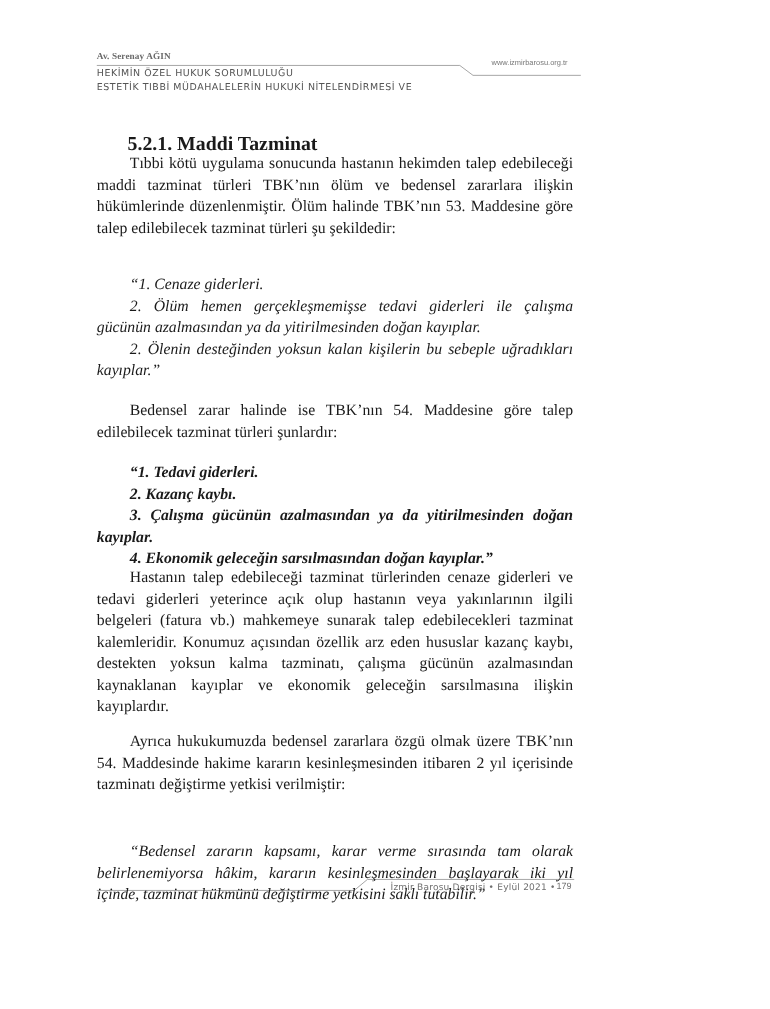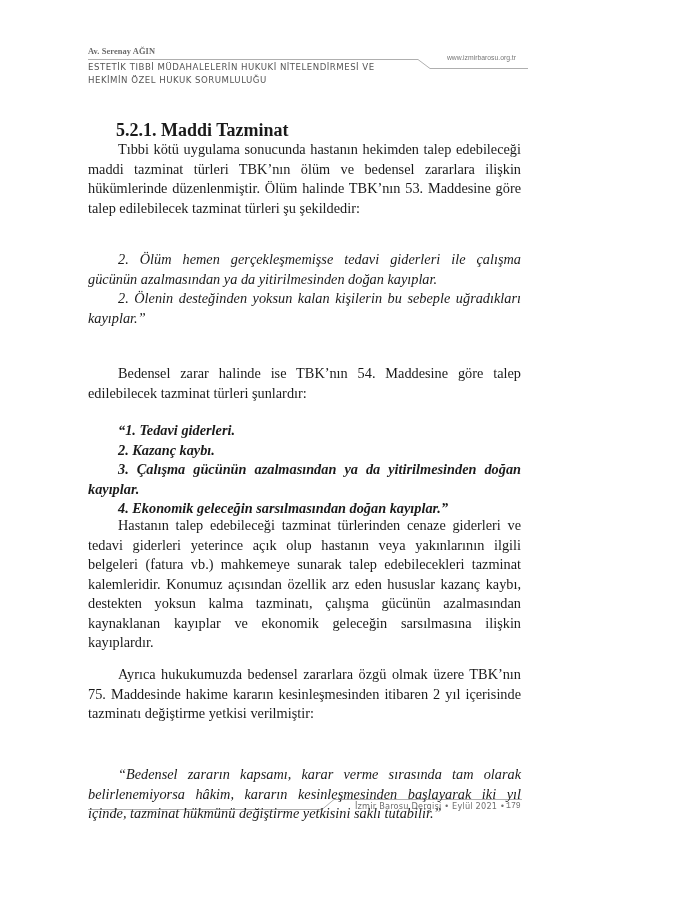--- a/index.html
+++ b/index.html
@@ -101,63 +101,64 @@
       font-family: "DejaVu Sans", sans-serif;
       font-size: 8.2px;
       color: #6f6f6f;
       letter-spacing: 0.2px;
       padding-left: 16px;
     }
     .page-number {
       position: absolute;
       left: 506px;
       top: 801px;
-      font-family: Liberation Mono, monospace;
+      font-family: Liberation Sans, sans-serif;
       font-size: 8.2px;
       color: #6f6f6f;
     }
   </style>
 </head>
 <body>
 
 <div class="header">
   <div class="author">Av. Serenay AĞIN</div>
   <div class="header-title">
+    <div>HEKİMİN ÖZEL HUKUK SORUMLULUĞU</div>
     <div>ESTETİK TIBBİ MÜDAHALELERİN HUKUKİ NİTELENDİRMESİ VE</div>
-    <div>HEKİMİN ÖZEL HUKUK SORUMLULUĞU</div>
   </div>
   <div class="website">www.izmirbarosu.org.tr</div>
 </div>
 <svg class="rule" width="700" height="917" style="left:0;top:0;pointer-events:none;">
   <polyline points="88,59.5 418,59.5 430,68.5 528,68.5" fill="none" stroke="#9a9a9a" stroke-width="0.8"></polyline>
   <polyline points="88,809.5 322,809.5 334,799.5 522,799.5" fill="none" stroke="#9a9a9a" stroke-width="0.8"></polyline>
 </svg>
 
 <div class="content">
   <h2 class="section-title">5.2.1. Maddi Tazminat</h2>
 
   <p class="para" style="top:20px;">Tıbbi kötü uygulama sonucunda hastanın hekimden talep edebileceği maddi tazminat türleri TBK’nın ölüm ve bedensel zararlara ilişkin hükümlerinde düzenlenmiştir. Ölüm halinde TBK’nın 53. Maddesine göre talep edilebilecek tazminat türleri şu şekildedir:</p>
 
   <div class="quote" style="top:130px;">
+    <span class="line indent">“1. Cenaze giderleri.</span>
     <span class="line indent">2. Ölüm hemen gerçekleşmemişse tedavi giderleri ile çalışma gücünün azalmasından ya da yitirilmesinden doğan kayıplar.</span>
     <span class="line indent">2. Ölenin desteğinden yoksun kalan kişilerin bu sebeple uğradıkları kayıplar.”</span>
   </div>
 
   <p class="para" style="top:244px;">Bedensel zarar halinde ise TBK’nın 54. Maddesine göre talep edilebilecek tazminat türleri şunlardır:</p>
 
   <div class="quote" style="top:301px;font-weight:bold;">
     <span class="line indent">“1. Tedavi giderleri.</span>
     <span class="line indent">2. Kazanç kaybı.</span>
     <span class="line indent">3. Çalışma gücünün azalmasından ya da yitirilmesinden doğan kayıplar.</span>
     <span class="line indent">4. Ekonomik geleceğin sarsılmasından doğan kayıplar.”</span>
   </div>
 
   <p class="para" style="top:396px;">Hastanın talep edebileceği tazminat türlerinden cenaze giderleri ve tedavi giderleri yeterince açık olup hastanın veya yakınlarının ilgili belgeleri (fatura vb.) mahkemeye sunarak talep edebilecekleri tazminat kalemleridir. Konumuz açısından özellik arz eden hususlar kazanç kaybı, destekten yoksun kalma tazminatı, çalışma gücünün azalmasından kaynaklanan kayıplar ve ekonomik geleceğin sarsılmasına ilişkin kayıplardır.</p>
 
-  <p class="para" style="top:545px;">Ayrıca hukukumuzda bedensel zararlara özgü olmak üzere TBK’nın 75. Maddesinde hakime kararın kesinleşmesinden itibaren 2 yıl içerisinde tazminatı değiştirme yetkisi verilmiştir:</p>
+  <p class="para" style="top:545px;">Ayrıca hukukumuzda bedensel zararlara özgü olmak üzere TBK’nın 54. Maddesinde hakime kararın kesinleşmesinden itibaren 2 yıl içerisinde tazminatı değiştirme yetkisi verilmiştir:</p>
 
   <div class="quote" style="top:645px;">
     <span class="line indent">“Bedensel zararın kapsamı, karar verme sırasında tam olarak belirlenemiyorsa hâkim, kararın kesinleşmesinden başlayarak iki yıl içinde, tazminat hükmünü değiştirme yetkisini saklı tutabilir.”</span>
   </div>
 </div>
 
 <div class="footer-text">İzmir Barosu Dergisi • Eylül 2021 •</div>
 <div class="page-number">179</div>
 
 </body></html>

